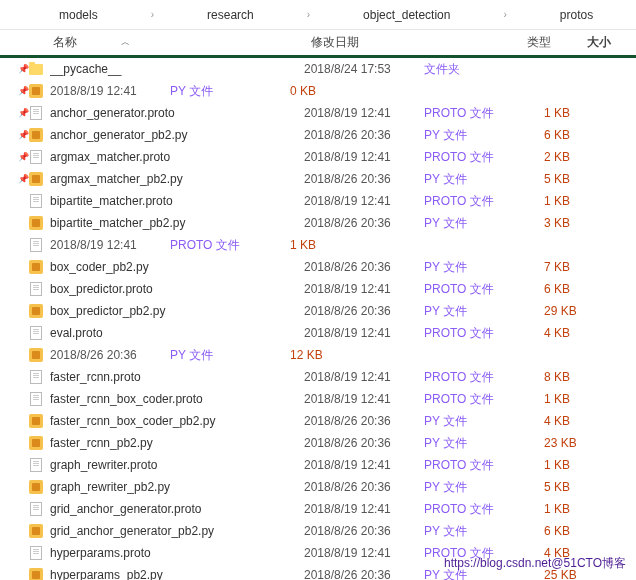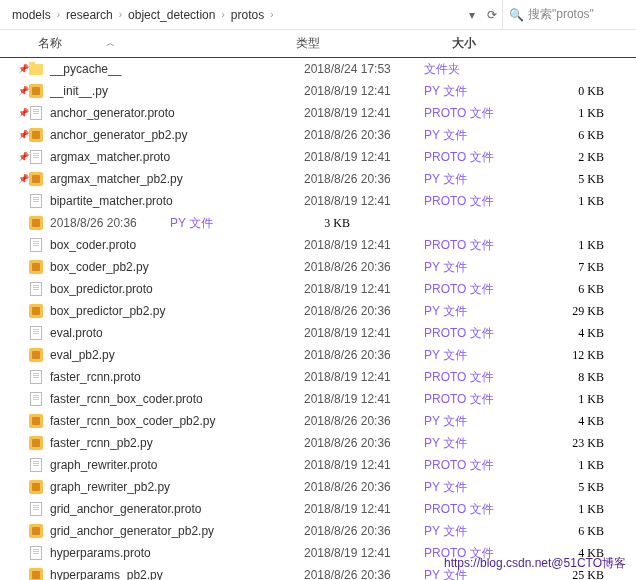--- a/index.html
+++ b/index.html
@@ -1,43 +1,43 @@
 <!DOCTYPE html>
 <html><head>
 <meta charset="utf-8">
 <style>
 * { margin: 0; padding: 0; box-sizing: border-box; font-family: "Microsoft YaHei", "Segoe UI", sans-serif; font-size: 12px; }
 body { background: #fff; color: #333; width: 636px; height: 580px; overflow: hidden; position: relative; }
 .header { height: 30px; display: flex; align-items: center; border-bottom: 1px solid #e5e5e5; padding: 0 4px; }
 .breadcrumb { display: flex; align-items: center; gap: 6px; padding-left: 8px; flex: 1; }
-.breadcrumb span { cursor: default; }
+.breadcrumb span { cursor: default; margin-left: 47px; }
 .breadcrumb .sep { color: #999; font-size: 10px; }
 .nav-btn { width: 20px; height: 20px; display: inline-flex; align-items: center; justify-content: center; color: #666; }
 .search { display: flex; align-items: center; border-left: 1px solid #e5e5e5; padding: 0 6px; height: 100%; width: 130px; color: #888; gap: 4px; }
-.columns { display: flex; height: 28px; align-items: center; border-bottom: 1px solid #14532d; padding-left: 38px; color: #444; }
+.columns { display: flex; height: 28px; align-items: center; border-bottom: 3px solid #14532d; padding-left: 53px; color: #444; }
 .col-name { width: 258px; display: flex; align-items: center; gap: 4px; }
 .col-date { width: 120px; }
-.col-type { width: 120px; }
+.col-type { width: 120px; text-align: right; }
 .col-size { width: 60px; text-align: right; font-weight: bold; }
 .sort-arrow { font-size: 9px; color: #555; margin-left: 40px; }
 .rows { overflow-y: auto; height: calc(100% - 58px); }
 .row { display: flex; align-items: center; height: 22px; padding-left: 18px; }
 .pin { width: 10px; color: #666; font-size: 9px; visibility: hidden; }
 .row.pinned .pin { visibility: visible; }
 .icon { width: 16px; height: 16px; margin-right: 6px; display: inline-flex; align-items: center; justify-content: center; }
 .icon-folder { background: #ffd968; border-radius: 1px; width: 14px; height: 11px; position: relative; }
 .icon-folder::before { content: ""; position: absolute; top: -2px; left: 0; width: 6px; height: 2px; background: #ffd968; border-radius: 1px 1px 0 0; }
 .icon-py { width: 14px; height: 14px; background: #f6c14d; border-radius: 2px; position: relative; }
 .icon-py::after { content: ""; position: absolute; inset: 3px; background: #d98a1a; border-radius: 1px; }
 .icon-proto { width: 12px; height: 14px; border: 1px solid #bbb; background: #fff; position: relative; }
 .icon-proto::before { content: ""; position: absolute; top: 2px; left: 2px; right: 2px; height: 1px; background: #ccc; box-shadow: 0 2px 0 #ccc, 0 4px 0 #ccc; }
 .cell-name { width: 254px; white-space: nowrap; overflow: hidden; text-overflow: ellipsis; }
 .cell-date { width: 120px; color: #555; }
 .cell-type { width: 120px; color: #8b5cf6; }
-.cell-size { width: 60px; text-align: right; color: #000000; font-family: Liberation Serif, serif; }
+.cell-size { width: 60px; text-align: left; color: #c2410c; }
 .watermark { position: absolute; right: 10px; bottom: 8px; color: #4c1d95; font-size: 12px; pointer-events: none; }
 </style>
 </head>
 <body>
 
 <div class="header">
   <div class="breadcrumb">
       <span>models</span>
       <span class="sep">›</span>
       <span>research</span>
@@ -53,41 +53,41 @@
     <span>🔍</span>
     <span>搜索"protos"</span>
   </div>
 </div>
 
 <div class="columns">
   <div class="col-name">
     <span>名称</span>
     <span class="sort-arrow">︿</span>
   </div>
+  <div class="col-date">修改日期</div>
   <div class="col-type">类型</div>
   <div class="col-size">大小</div>
 </div>
 
 <div class="rows">
     <div class="row pinned">
       <span class="pin">📌</span>
       <span class="icon">
         <span class="icon-folder"></span>
       </span>
       <span class="cell-name">__pycache__</span>
       <span class="cell-date">2018/8/24 17:53</span>
       <span class="cell-type">文件夹</span>
       <span class="cell-size"></span>
     </div>
     <div class="row pinned">
       <span class="pin">📌</span>
       <span class="icon">
         <span class="icon-py"></span>
       </span>
-      <span class="cell-name">__init__.py</span>
       <span class="cell-date">2018/8/19 12:41</span>
       <span class="cell-type">PY 文件</span>
       <span class="cell-size">0 KB</span>
     </div>
     <div class="row pinned">
       <span class="pin">📌</span>
       <span class="icon">
         <span class="icon-proto"></span>
       </span>
       <span class="cell-name">anchor_generator.proto</span>
@@ -133,30 +133,30 @@
       <span class="cell-name">bipartite_matcher.proto</span>
       <span class="cell-date">2018/8/19 12:41</span>
       <span class="cell-type">PROTO 文件</span>
       <span class="cell-size">1 KB</span>
     </div>
     <div class="row">
       <span class="pin">📌</span>
       <span class="icon">
         <span class="icon-py"></span>
       </span>
+      <span class="cell-name">bipartite_matcher_pb2.py</span>
       <span class="cell-date">2018/8/26 20:36</span>
       <span class="cell-type">PY 文件</span>
       <span class="cell-size">3 KB</span>
     </div>
     <div class="row">
       <span class="pin">📌</span>
       <span class="icon">
         <span class="icon-proto"></span>
       </span>
-      <span class="cell-name">box_coder.proto</span>
       <span class="cell-date">2018/8/19 12:41</span>
       <span class="cell-type">PROTO 文件</span>
       <span class="cell-size">1 KB</span>
     </div>
     <div class="row">
       <span class="pin">📌</span>
       <span class="icon">
         <span class="icon-py"></span>
       </span>
       <span class="cell-name">box_coder_pb2.py</span>
@@ -192,21 +192,20 @@
       <span class="cell-name">eval.proto</span>
       <span class="cell-date">2018/8/19 12:41</span>
       <span class="cell-type">PROTO 文件</span>
       <span class="cell-size">4 KB</span>
     </div>
     <div class="row">
       <span class="pin">📌</span>
       <span class="icon">
         <span class="icon-py"></span>
       </span>
-      <span class="cell-name">eval_pb2.py</span>
       <span class="cell-date">2018/8/26 20:36</span>
       <span class="cell-type">PY 文件</span>
       <span class="cell-size">12 KB</span>
     </div>
     <div class="row">
       <span class="pin">📌</span>
       <span class="icon">
         <span class="icon-proto"></span>
       </span>
       <span class="cell-name">faster_rcnn.proto</span>

